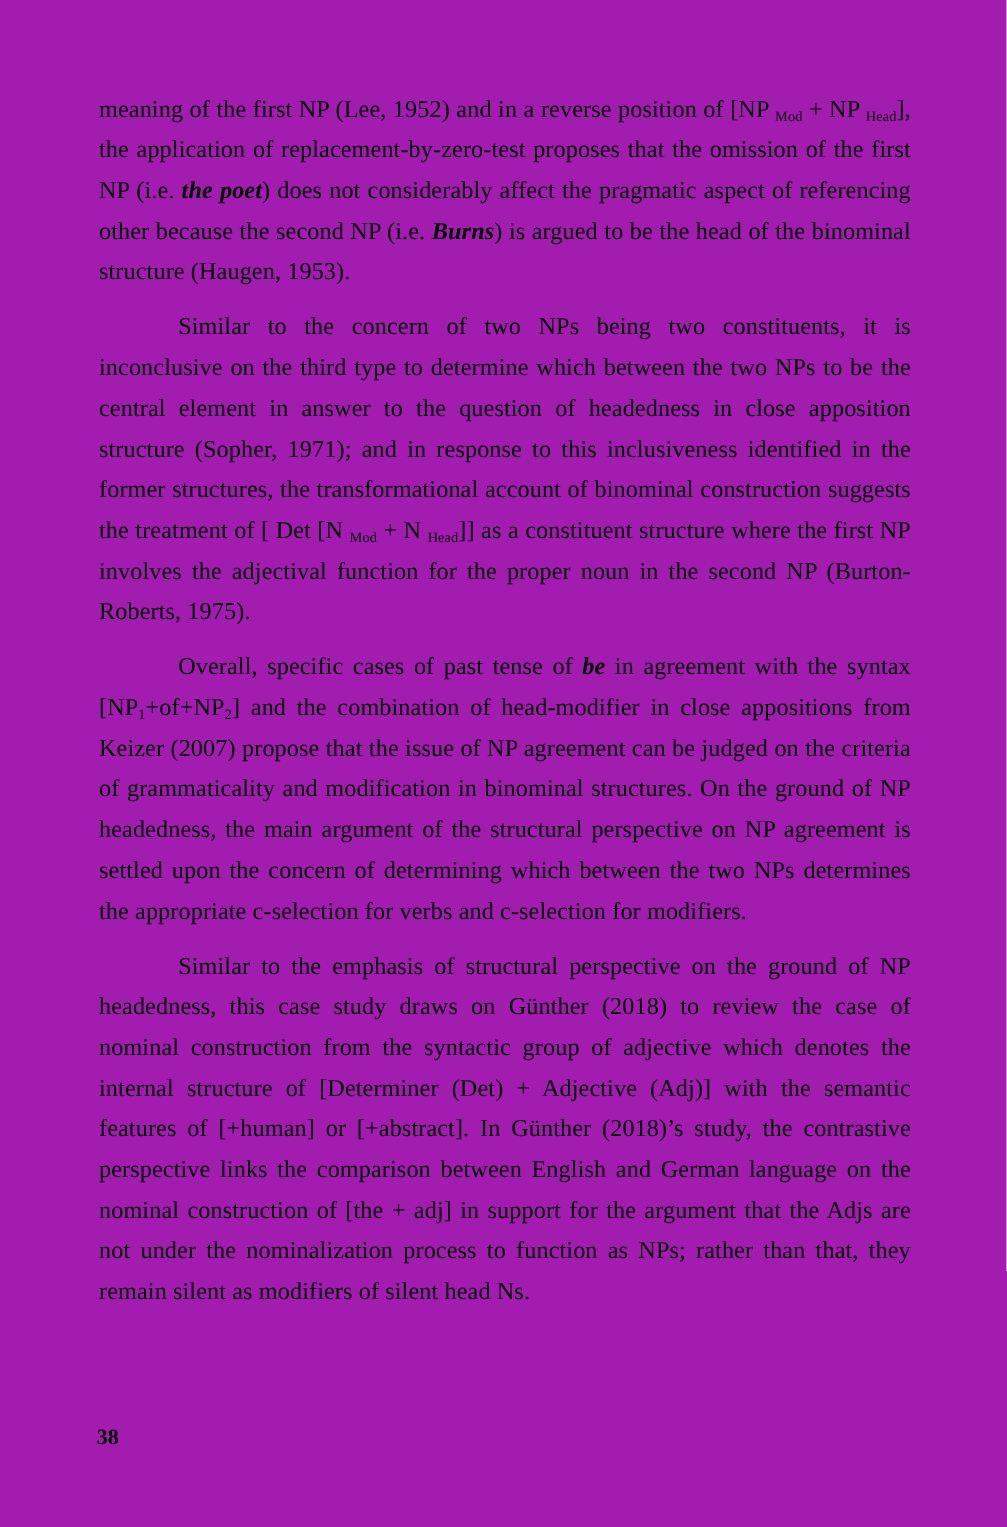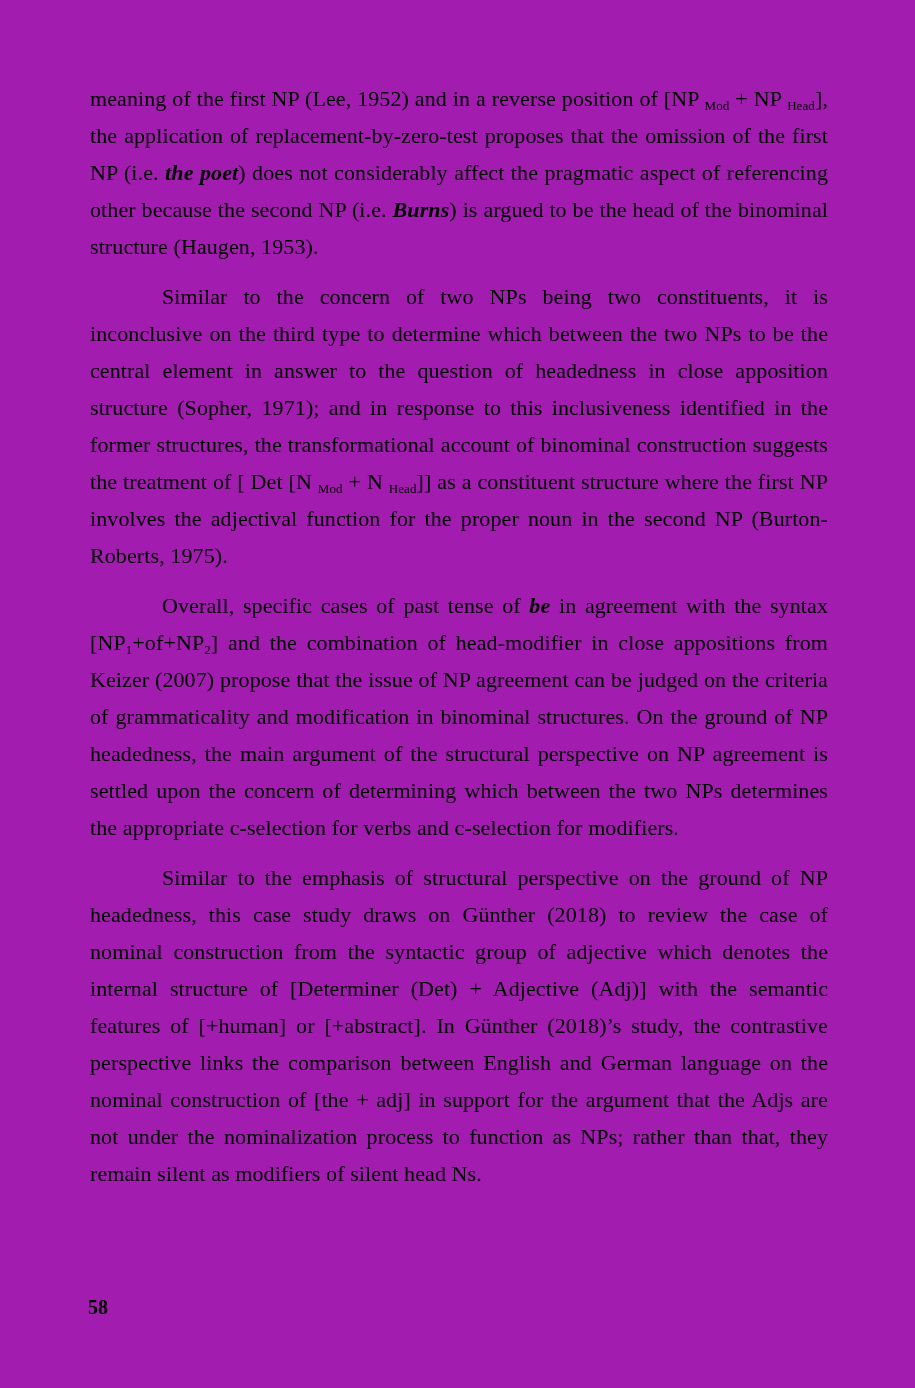--- a/index.html
+++ b/index.html
@@ -60,14 +60,14 @@
 </head>
 <body>
 
 <div class="page">
   <div class="content">
     <p class="para"><span>meaning of the first NP (Lee, 1952) and in a reverse position of [NP </span><sub>Mod</sub><span> + NP </span><sub>Head</sub><span>], the application of replacement-by-zero-test proposes that the omission of the first NP (i.e. </span><i class="bi">the poet</i><span>) does not considerably affect the pragmatic aspect of referencing other because the second NP (i.e. </span><i class="bi">Burns</i><span>) is argued to be the head of the binominal structure (Haugen, 1953).</span></p>
     <p class="para indent"><span>Similar to the concern of two NPs being two constituents, it is inconclusive on the third type to determine which between the two NPs to be the central element in answer to the question of headedness in close apposition structure (Sopher, 1971); and in response to this inclusiveness identified in the former structures, the transformational account of binominal construction suggests the treatment of [ Det  [N </span><sub>Mod</sub><span> + N </span><sub>Head</sub><span>]] as a constituent structure where the first NP involves the adjectival function for the proper noun in the second NP (Burton-Roberts, 1975).</span></p>
     <p class="para indent"><span>Overall, specific cases of past tense of </span><i class="bi">be</i><span> in agreement with the syntax [NP</span><sub>1</sub><span>+of+NP</span><sub>2</sub><span>] and the combination of head-modifier in close appositions from Keizer (2007) propose that the issue of NP agreement can be judged on the criteria of grammaticality and modification in binominal structures. On the ground of NP headedness, the main argument of the structural perspective on NP agreement is settled upon the concern of determining which between the two NPs determines the appropriate c-selection for verbs and c-selection for modifiers.</span></p>
     <p class="para indent"><span>Similar to the emphasis of structural perspective on the ground of NP headedness, this case study draws on Günther (2018) to review the case of nominal construction from the syntactic group of adjective which denotes the internal structure of [Determiner (Det) + Adjective (Adj)] with the semantic features of [+human] or [+abstract]. In Günther (2018)’s study, the contrastive perspective links the comparison between English and German language on the nominal construction of [the + adj] in support for the argument that the Adjs are not under the nominalization process to function as NPs; rather than that, they remain silent as modifiers of silent head Ns.</span></p>
   </div>
-  <div class="page-number">58</div>
+  <div class="page-number">38</div>
 </div>
 
 </body></html>

